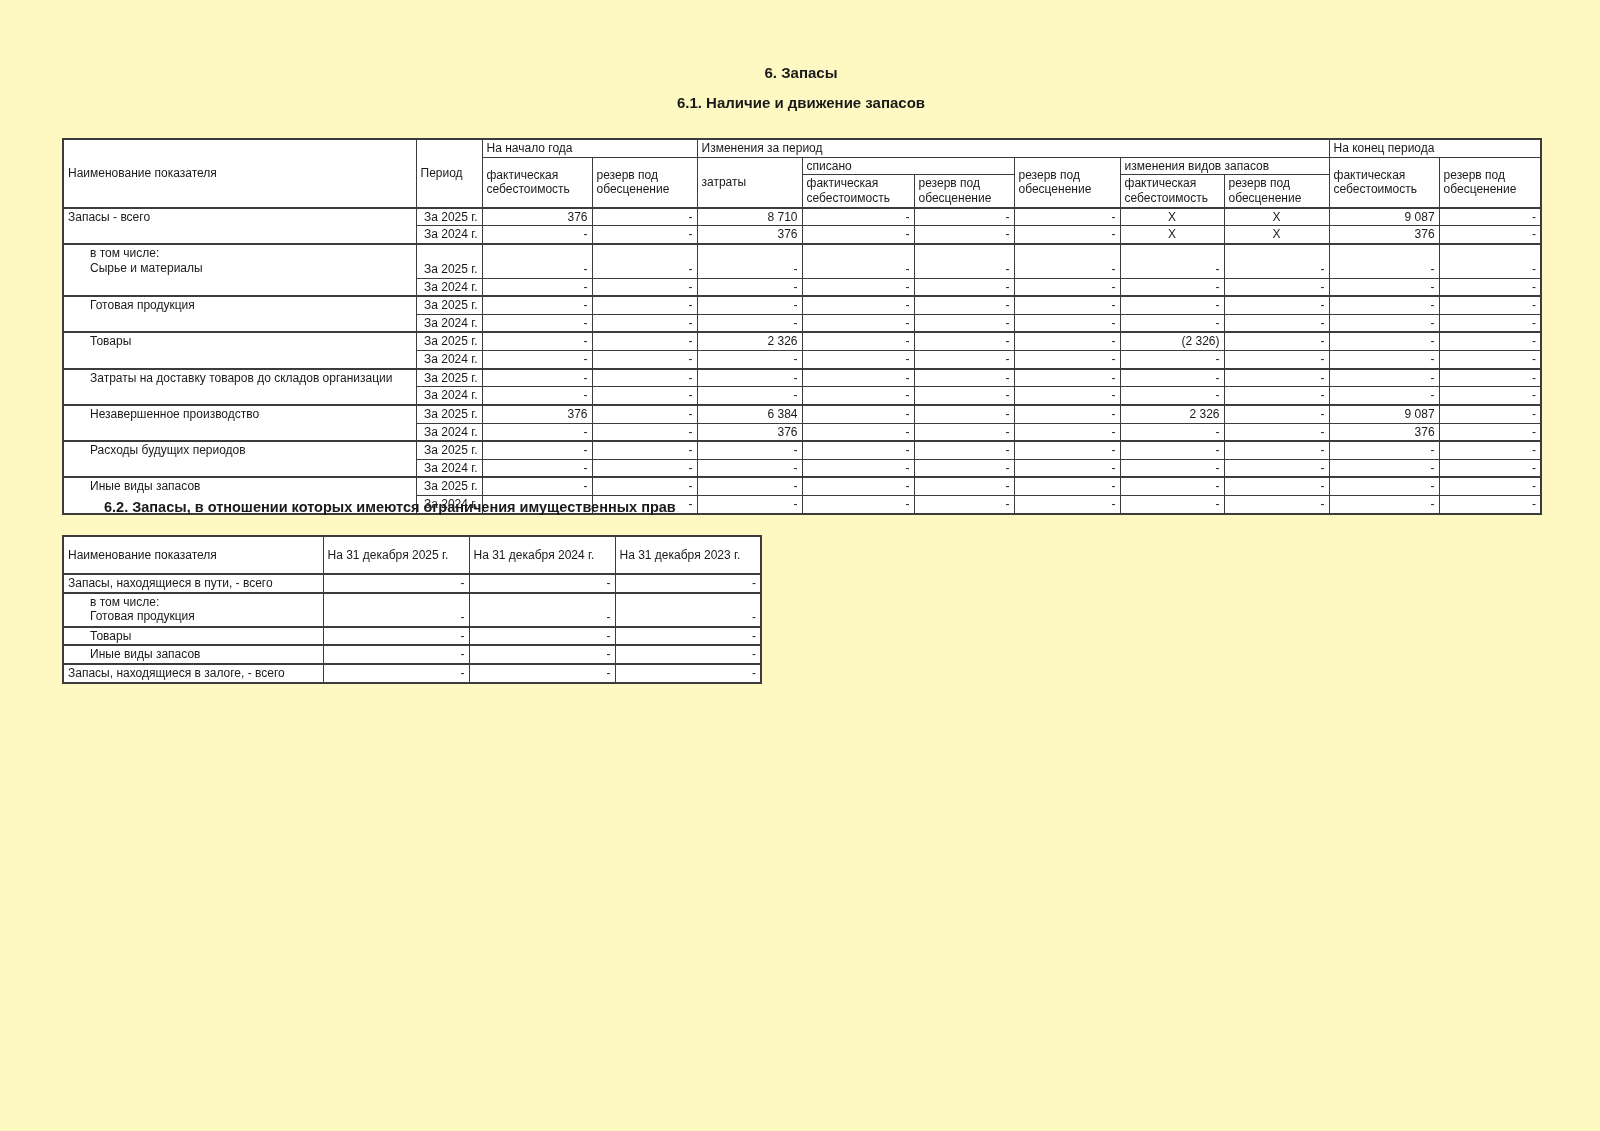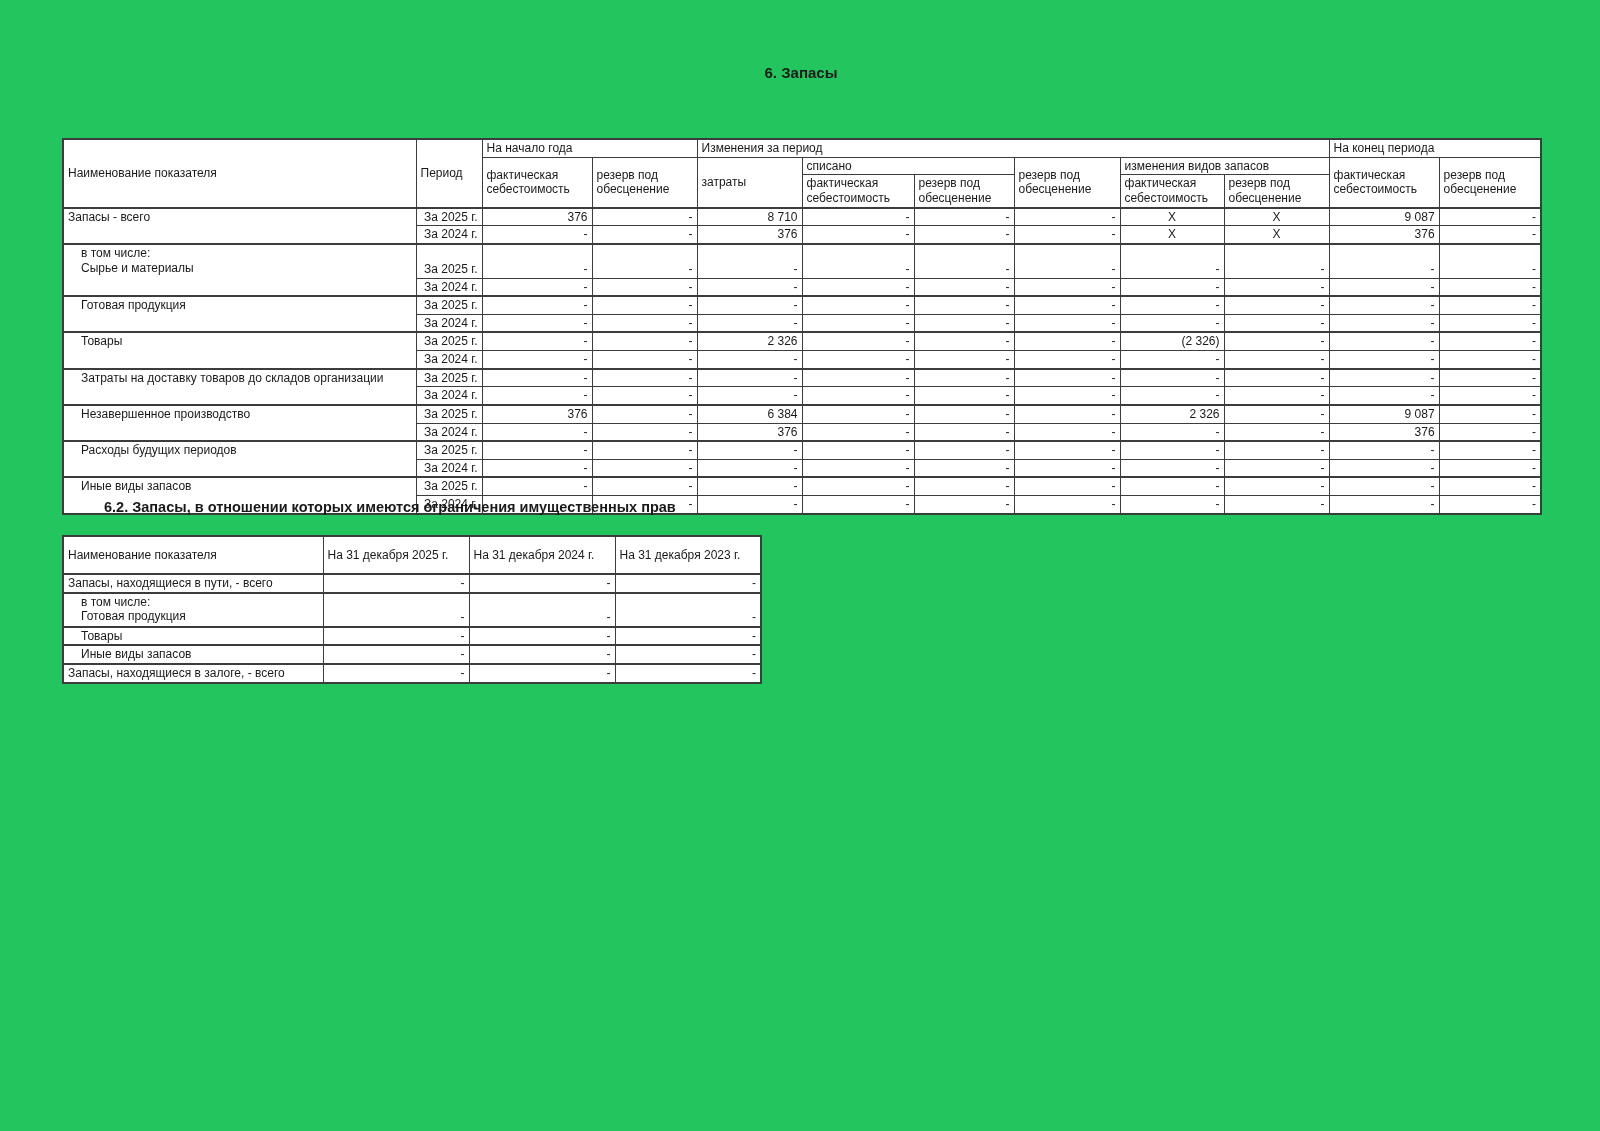--- a/index.html
+++ b/index.html
@@ -1,20 +1,20 @@
 <!DOCTYPE html>
 <html><head>
 <meta charset="utf-8">
 <style>
   * { box-sizing: border-box; }
   html, body { margin: 0; padding: 0; background: #fff; }
   .page {
     position: relative;
     width: 1600px; height: 1131px;
-    background: #22c55e;
+    background: #fef9c3;
     font-family: "Liberation Sans", sans-serif;
     color: #1a1a1a;
     overflow: hidden;
   }
   .title-center {
     position: absolute; left: 62px; width: 1478px;
     text-align: center; font-weight: bold; font-size: 15px;
   }
   #title-main { top: 64px; }
   #title-61 { top: 94px; }
@@ -34,32 +34,33 @@
   }
   th { font-weight: normal; text-align: left; vertical-align: middle; }
   tr.hr1 th { height: 17px; }
   tr.hr2 th { height: 17px; }
   tr.hr3 th { height: 33px; }
   #t2 tr.hr1 th { height: 38px; }
   tbody tr { height: 17px; }
   tbody tr.tall { height: 34px; }
   tr.group-start > td, tr.group-start > th { border-top: 2px solid #3c3c3c; }
   td.name { text-align: left; vertical-align: top; }
-  td.name.indent { padding-left: 17px; }
+  td.name.indent { padding-left: 26px; }
   td.period { text-align: right; white-space: nowrap; }
   td.num { text-align: right; white-space: nowrap; }
   td.num.ctr { text-align: center; }
   tr.tall td.period, tr.tall td.num { vertical-align: bottom; }
   td.name .line { display: block; }
 </style>
 </head>
 <body>
 
 <div class="page">
   <div id="title-main" class="title-center">6. Запасы</div>
+  <div id="title-61" class="title-center">6.1. Наличие и движение запасов</div>
 
   <table id="t1">
     <colgroup>
       <col style="width:353px">
         <col style="width:66px">
       <col style="width:110px">
         <col style="width:105px">
         <col style="width:105px">
       <col style="width:112px">
         <col style="width:100px">

